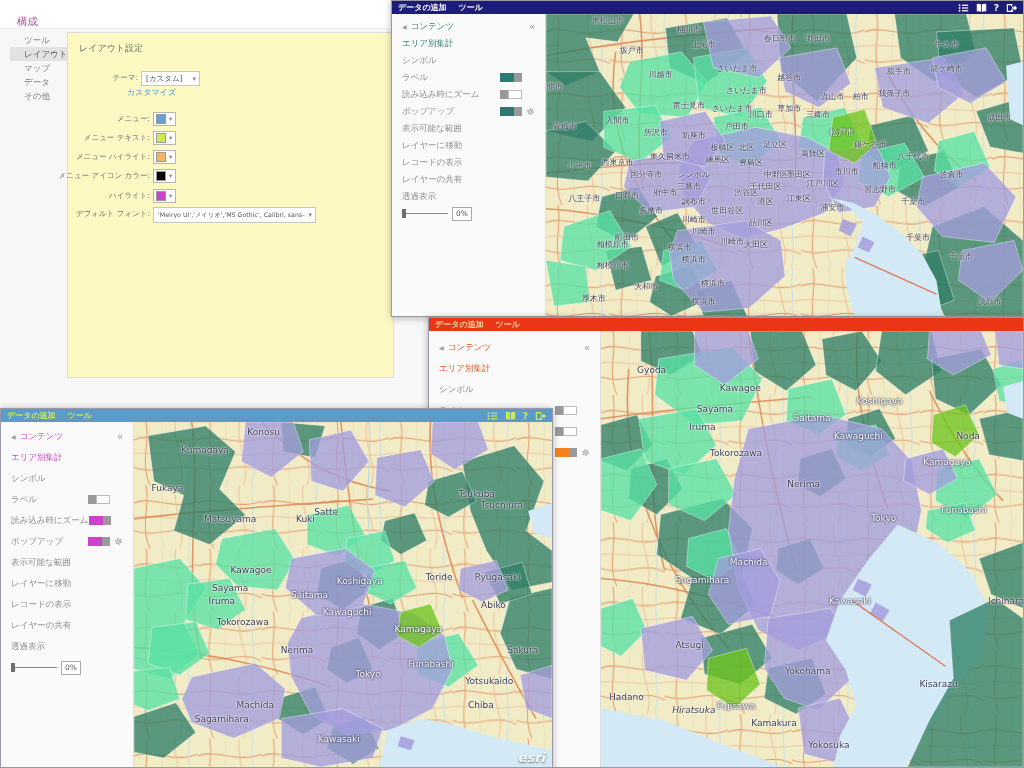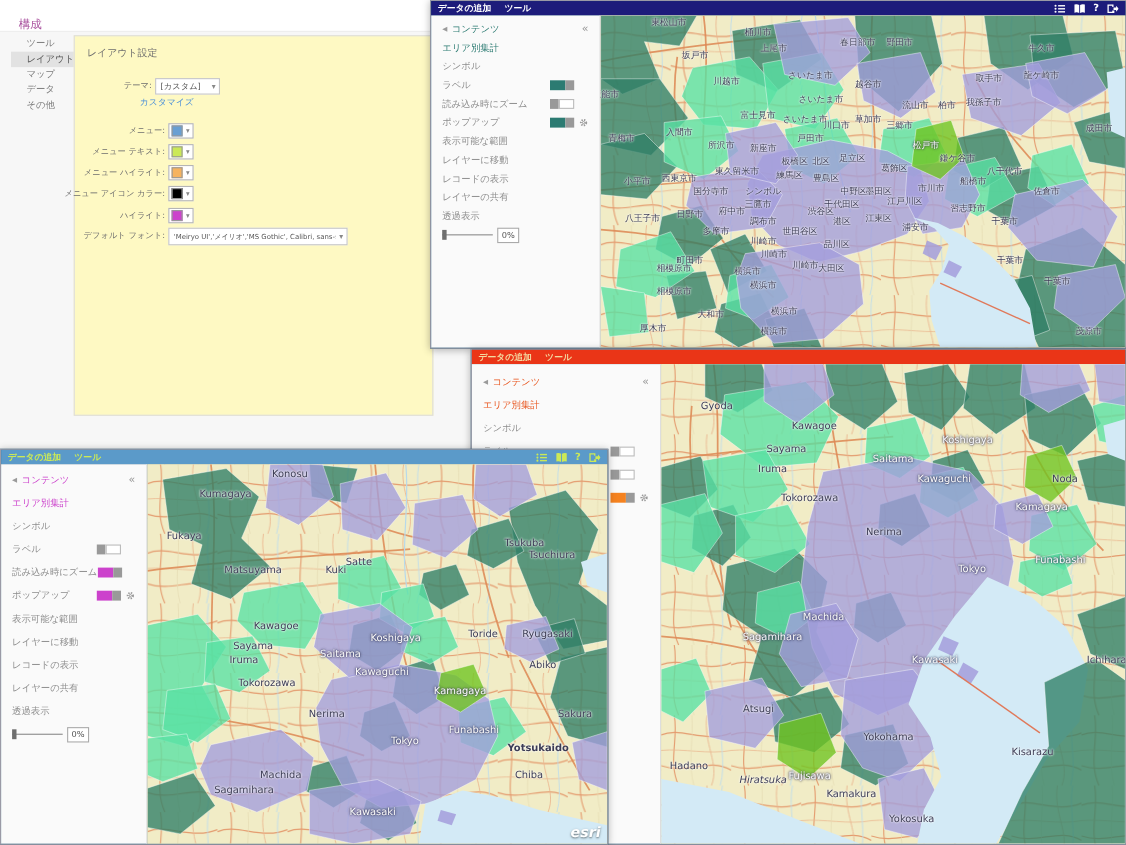--- a/index.html
+++ b/index.html
@@ -787,17 +787,17 @@
         <span class="mlabel wlab" style="left: 51%; top: 55%;">Kawaguchi</span>
         <span class="mlabel" style="left: 26%; top: 58%;">Tokorozawa</span>
         <span class="mlabel wlab" style="left: 68%; top: 60%;">Kamagaya</span>
         <span class="mlabel" style="left: 39%; top: 66%;">Nerima</span>
         <span class="mlabel wlab" style="left: 71%; top: 70%;">Funabashi</span>
         <span class="mlabel wlab" style="left: 56%; top: 73%;">Tokyo</span>
         <span class="mlabel" style="left: 29%; top: 82%;">Machida</span>
         <span class="mlabel" style="left: 21%; top: 86%;">Sagamihara</span>
         <span class="mlabel wlab" style="left: 49%; top: 92%;">Kawasaki</span>
         <span class="mlabel" style="left: 83%; top: 82%;">Chiba</span>
-        <span class="mlabel" style="left: 85%; top: 75%; font-weight: bold;">Yotsukaido</span>
+        <span class="mlabel" style="left: 85%; top: 75%;">Yotsukaido</span>
         <span class="mlabel" style="left: 93%; top: 66%;">Sakura</span>
       </div>
   </div>
 </div>
 
 </body></html>

